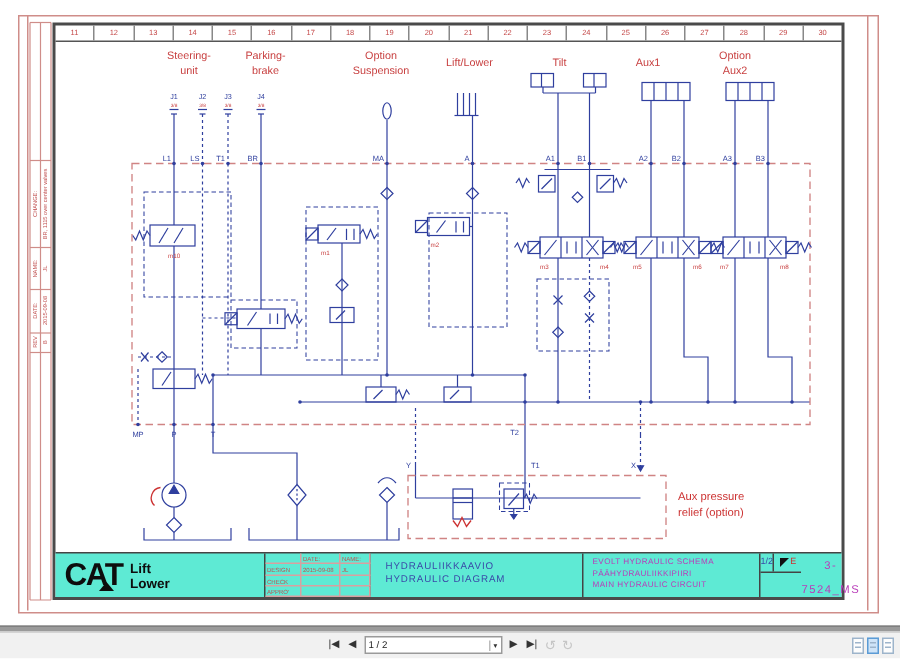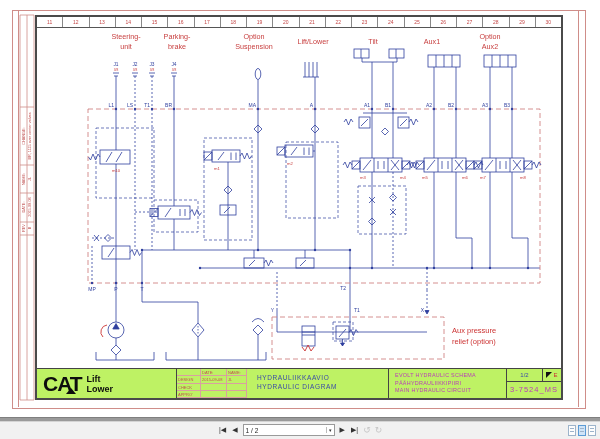--- a/index.html
+++ b/index.html
@@ -9,31 +9,31 @@
   .red-frame{position:absolute;left:12px;top:10px;width:572px;height:397px;border:1px solid #cf8d89;}
   .red-frame-inner-left{position:absolute;left:18px;top:10px;width:0;height:397px;border-left:1px solid #cf8d89;}
   .red-frame-inner-right{position:absolute;left:578px;top:10px;width:0;height:397px;border-left:1px solid #cf8d89;}
   
   .sheet{position:absolute;left:35px;top:15px;width:528px;height:385px;border:2px solid #4a4a4a;box-sizing:border-box;background:#fff;}
   
   .ruler{position:absolute;left:37px;top:17px;width:524px;height:11px;display:flex;border-bottom:1px solid #555;box-sizing:border-box;}
   .ruler-cell{flex:1;border-right:1px solid #888;box-sizing:border-box;font-size:5px;line-height:10px;text-align:center;color:#c44848;overflow:hidden;}
   .ruler-cell:last-child{border-right:none;}
   
-  .titleblock{position:absolute;left:37px;top:368px;width:524px;height:30px;border-top:1.5px solid #444;display:flex;box-sizing:border-box;background:#bef264;}
+  .titleblock{position:absolute;left:37px;top:368px;width:524px;height:30px;border-top:1.5px solid #444;display:flex;box-sizing:border-box;background:#5eead4;}
   .tb-cell{box-sizing:border-box;height:100%;}
   .tb-logo{width:140px;border-right:1px solid #444;display:flex;align-items:center;padding-left:6px;}
   .cat-word{position:relative;font-weight:900;font-size:21px;letter-spacing:-1px;color:#0d0d0d;font-style:normal;line-height:28px;}
   .cat-tri{position:absolute;left:23px;bottom:4px;width:0;height:0;border-left:5px solid transparent;border-right:5px solid transparent;border-bottom:6px solid #0d0d0d;}
   .cat-sub{margin-left:5px;display:flex;flex-direction:column;justify-content:center;font-weight:700;font-size:9px;color:#0d0d0d;line-height:10px;}
   .tb-approval{width:70px;border-right:1px solid #444;display:grid;grid-template-columns:24px 26px 20px;grid-template-rows:repeat(4,1fr);font-size:4px;color:#c05050;}
   .tb-approval span{border-right:1px solid #d9a0a0;border-bottom:1px solid #d9a0a0;overflow:hidden;white-space:nowrap;padding-left:1px;line-height:7px;}
   .tb-doc{width:142px;border-right:1px solid #444;padding:4px 0 0 10px;color:#3a4aa8;font-size:6.5px;letter-spacing:.6px;line-height:9px;}
   .tb-project{width:118px;border-right:1px solid #444;padding:3px 0 0 6px;color:#b93cb9;font-size:5.4px;letter-spacing:.3px;line-height:7.5px;}
-  .tb-number{width:54px;display:flex;flex-direction:column;}
+  .tb-number{width:54px;display:flex;}
   .tb-number-top{height:12px;display:flex;border-bottom:1px solid #444;}
   .tb-sheet{flex:1;text-align:center;font-size:6px;color:#3a4aa8;line-height:12px;border-right:1px solid #444;}
   .tb-rev{width:18px;display:flex;align-items:center;justify-content:center;gap:1px;font-size:6px;color:#cc3333;}
   .rev-flag{width:0;height:0;border-left:6px solid #111;border-bottom:6px solid transparent;}
   .tb-dwg{flex:1;text-align:center;font-size:7.5px;letter-spacing:1px;color:#b93cb9;line-height:16px;}
   
   .scroll-strip{position:absolute;left:0;top:417px;width:600px;height:4px;background:#9a9a9a;border-top:1px solid #7f7f7f;}
   .toolbar{position:absolute;left:0;top:421px;width:600px;height:18px;background:#f1f1f1;border-top:1px solid #d4d4d4;}
   .nav{position:absolute;left:218px;top:2px;display:flex;align-items:center;gap:4px;}
   .nav-btn{font-size:7px;color:#333;line-height:12px;padding:0 1px;cursor:default;}

